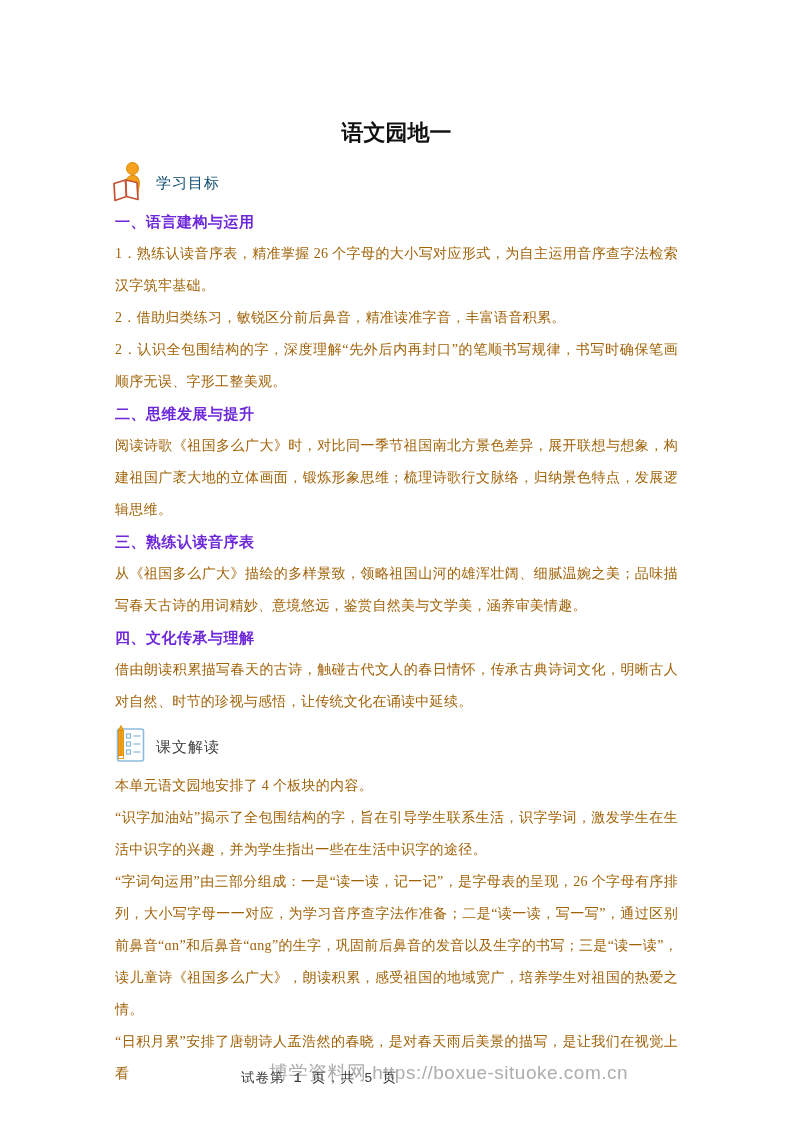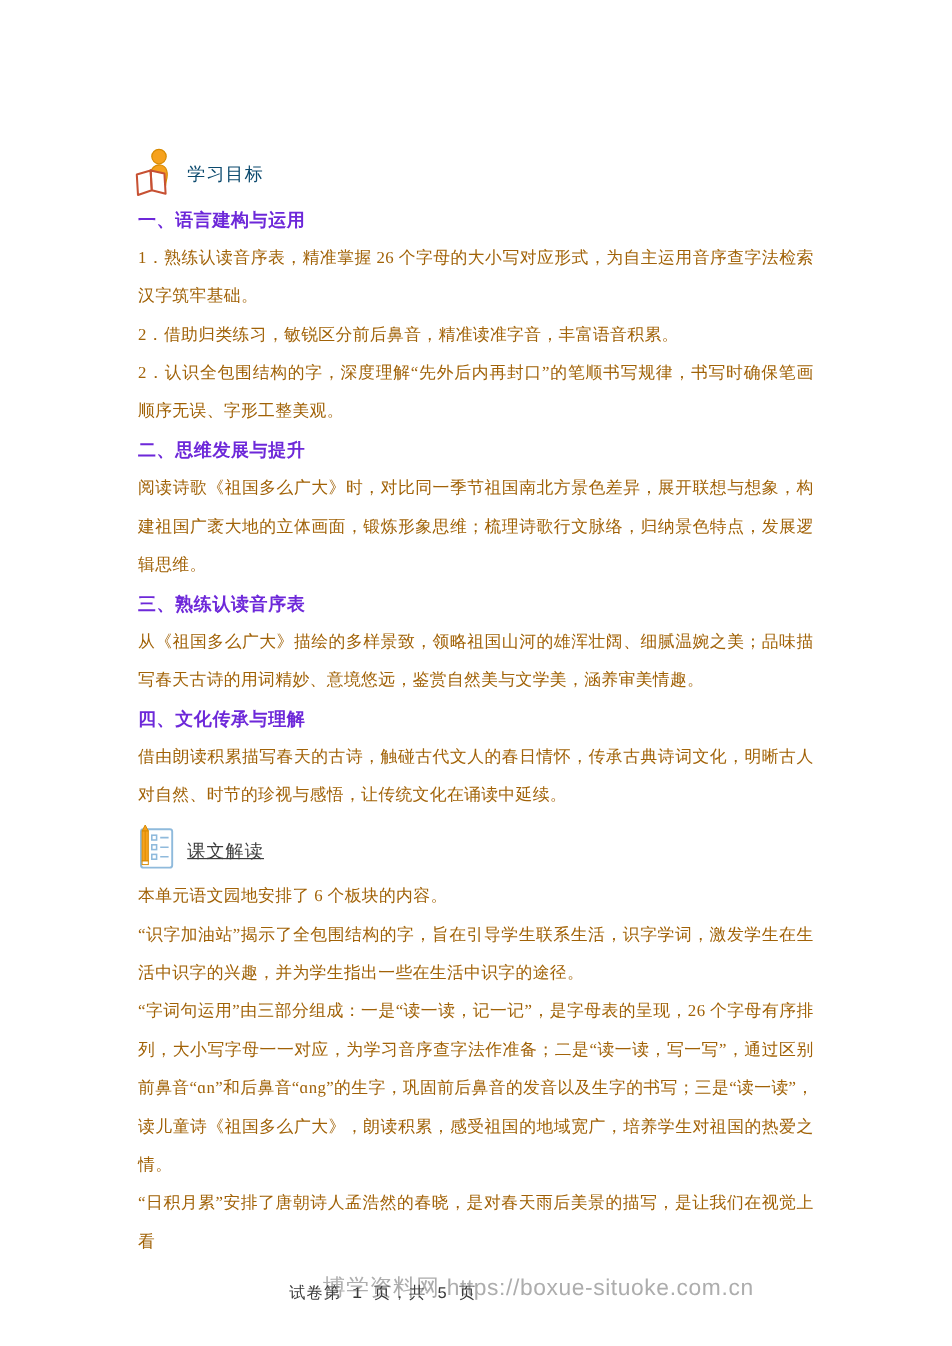--- a/index.html
+++ b/index.html
@@ -21,21 +21,21 @@
   }
   .icon-row{
     display:flex;align-items:center;gap:9px;
     height:42px;margin:8px 0 2px -4px;
   }
   .icon-row .icon{flex:0 0 auto;display:block;}
   .icon-label{
     font-size:15px;color:#0c4a6e;letter-spacing:1px;
     font-family:"Liberation Serif","DejaVu Serif",serif;
   }
-  .icon-label.dark{color:#3d3d3d;text-decoration:underline;}
+  .icon-label.dark{color:#3d3d3d;}
   .sec-heading{
     margin:0;
     font-size:15px;line-height:32px;font-weight:bold;color:#6d28d9;
     font-family:"Liberation Sans","DejaVu Sans",sans-serif;
     letter-spacing:0.5px;
   }
   p.body-par{
     margin:0;
     font-size:14px;line-height:32px;
     text-align:justify;text-justify:inter-ideograph;
@@ -56,20 +56,21 @@
     font-family:Liberation Mono, monospace;
     font-size:13.5px;color:#3a3a3a;letter-spacing:1px;
   }
 </style>
 </head>
 <body>
 
 <div class="page">
   <div class="content">
 
+    <h1 class="doc-title">语文园地一</h1>
 
     <div class="icon-row">
       <span class="icon">
         <svg width="36" height="42" viewBox="0 0 36 42" aria-hidden="true">
           <circle cx="21.5" cy="8.5" r="6" fill="#F6A21E" stroke="#D88A00" stroke-width="1"></circle>
           <path d="M13.5 29 C13 19 18 14.5 23 15.5 C28 16.5 29.5 22 27.5 29 L26.5 36 L16 36 Z" fill="#F6A21E" stroke="#D88A00" stroke-width="1"></path>
           <g stroke="#C75133" stroke-width="1.7" fill="#FFFFFF" stroke-linejoin="round">
             <path d="M3 23.5 L14.5 20 L15.5 36.5 L4 40.5 Z"></path>
             <path d="M26 22.5 L14.5 20 L15.5 36.5 L27 39.5 Z"></path>
           </g>
@@ -110,21 +111,21 @@
             <rect x="7.4" y="5.5" width="5.2" height="25" fill="#F6A21E" stroke="#D88A00" stroke-width="0.8"></rect>
             <line x1="10" y1="5.5" x2="10" y2="30.5" stroke="#D88A00" stroke-width="0.8"></line>
             <rect x="7.4" y="30.5" width="5.2" height="3" fill="#FFFFFF" stroke="#D88A00" stroke-width="0.8"></rect>
           </g>
         </svg>
       </span>
       <span class="icon-label dark">课文解读</span>
     </div>
 
     <div class="analysis-block">
-      <p class="body-par">本单元语文园地安排了 6 个板块的内容。</p>
+      <p class="body-par">本单元语文园地安排了 4 个板块的内容。</p>
       <p class="body-par">“识字加油站”揭示了全包围结构的字，旨在引导学生联系生活，识字学词，激发学生在生活中识字的兴趣，并为学生指出一些在生活中识字的途径。</p>
       <p class="body-par">“字词句运用”由三部分组成：一是“读一读，记一记”，是字母表的呈现，26 个字母有序排列，大小写字母一一对应，为学习音序查字法作准备；二是“读一读，写一写”，通过区别前鼻音“ɑn”和后鼻音“ɑng”的生字，巩固前后鼻音的发音以及生字的书写；三是“读一读”，读儿童诗《祖国多么广大》，朗读积累，感受祖国的地域宽广，培养学生对祖国的热爱之情。</p>
       <p class="body-par">“日积月累”安排了唐朝诗人孟浩然的春晓，是对春天雨后美景的描写，是让我们在视觉上看</p>
     </div>
 
   </div>
 
   <div class="footer-watermark">博学资料网 https://boxue-situoke.com.cn</div>
   <div class="footer-pageinfo">试卷第 1 页，共 5 页</div>
 </div>

